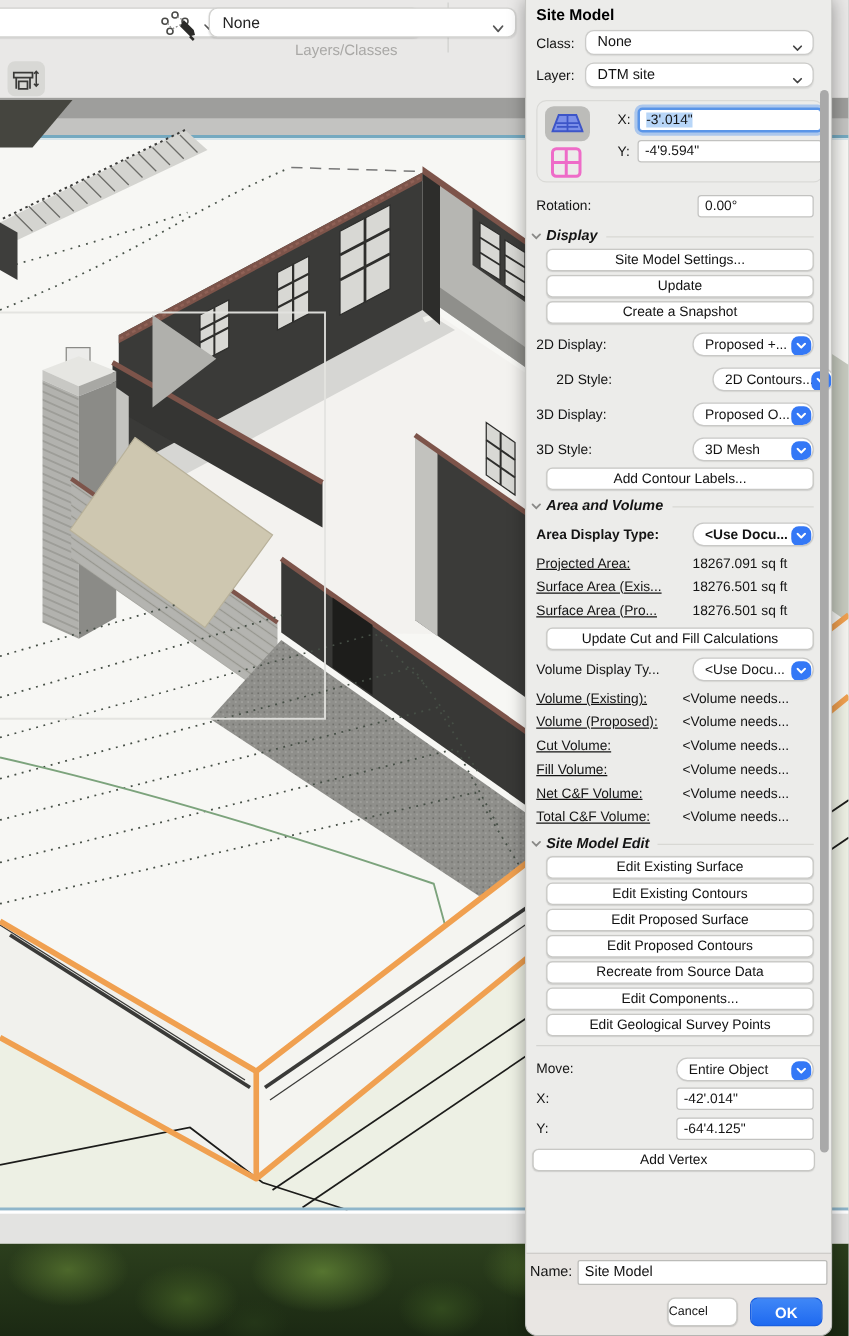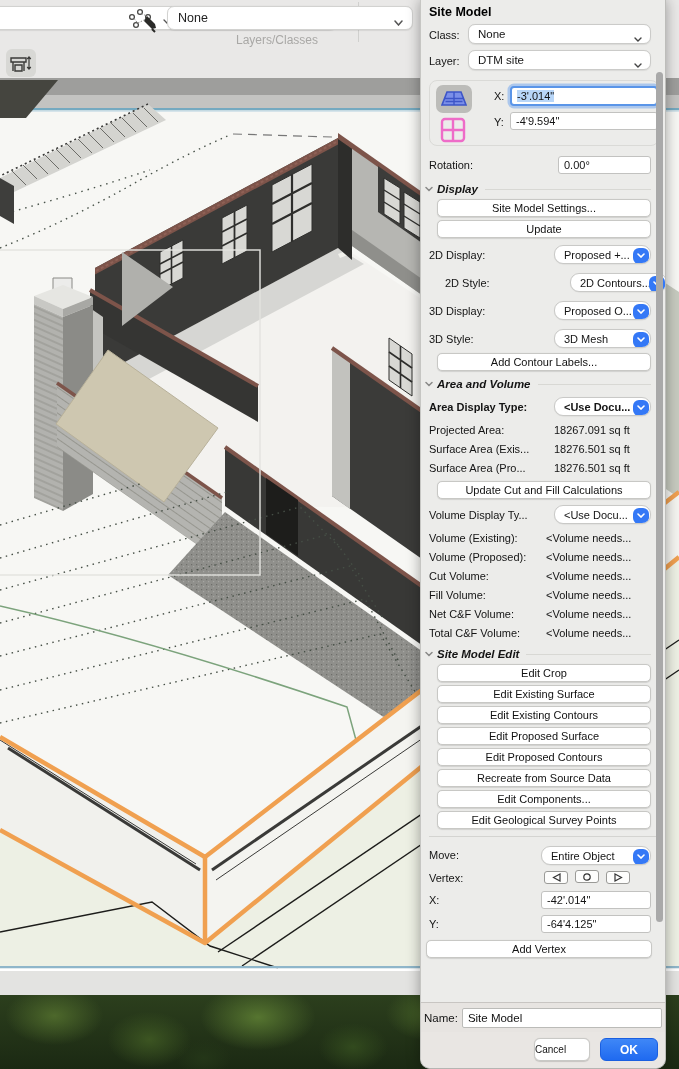--- a/index.html
+++ b/index.html
@@ -52,21 +52,21 @@
   .popup .cap{position:absolute;right:1.5px;top:1.5px;width:16px;height:16px;border-radius:6px;background:#3478f6;
               display:flex;align-items:center;justify-content:center;}
   .btn{display:block;margin:0 14px 3px 16px;height:18px;line-height:17px;text-align:center;background:#fff;
        border:1px solid #c8c8c5;border-radius:5px;font-size:11px;color:#111;
        box-shadow:0 .5px 1px rgba(0,0,0,.12);}
   .sect{display:flex;align-items:center;height:20px;margin-top:2px;}
   .sect .disc{margin-left:4px;display:flex;}
   .sect b{margin-left:4px;font-size:11.5px;font-style:italic;}
   .sect .rule{flex:1;height:1px;background:#d8d8d4;margin:0 14px 0 7px;}
   .stat{position:relative;height:19px;}
-  .stat .lbl{position:absolute;left:8px;top:50%;transform:translateY(-50%);white-space:nowrap;}
+  .stat .lbl{position:absolute;left:8px;top:50%;transform:translateY(-50%);white-space:nowrap;text-decoration:underline;}
   .stat .val{position:absolute;top:50%;transform:translateY(-50%);white-space:nowrap;}
   #xy-group{position:relative;margin:6px 0 0 8px;width:230px;height:66px;border:1px solid #dadad7;border-radius:8px;}
   #icon-3d-btn{position:absolute;left:6px;top:4px;width:36px;height:28px;background:#bcbcb9;border-radius:7px;
                display:flex;align-items:center;justify-content:center;}
   #icon-2d{position:absolute;left:10px;top:36px;}
   #x-field{left:80px;top:5px;width:148px;height:20px;border:2px solid #5a95e8;border-radius:4px;
            box-shadow:0 0 0 2.5px rgba(96,156,240,.45);}
   #x-field span{background:#b8d6f8;}
   #y-field{left:80px;top:31px;width:148px;}
   .xylbl{position:absolute;left:64px;font-size:11px;}
@@ -374,20 +374,21 @@
         <span class="disc">
           <svg width="8" height="6" viewBox="0 0 8 6">
               <path d="M1 1.5l3 3 3-3" fill="none" stroke="#8a8a88" stroke-width="1.5" stroke-linecap="round"></path>
             </svg>
           </span>
         <b>Display</b>
         <span class="rule"></span>
       </div>
       <div class="btn">Site Model Settings...</div>
       <div class="btn">Update</div>
+      <div class="btn">Create a Snapshot</div>
 
       <div class="prow" style="height:28px;">
         <span class="lbl">2D Display:</span>
         <div class="popup" style="left:133px;width:97px;top:4px;">
           <span>Proposed +...</span>
           <span class="cap">
               <svg width="8" height="5" viewBox="0 0 8 5">
                 <path d="M1 1l3 3 3-3" fill="none" stroke="#fff" stroke-width="1.6" stroke-linecap="round"></path>
               </svg>
             </span>
@@ -499,21 +500,20 @@
 
       <div class="sect">
         <span class="disc">
           <svg width="8" height="6" viewBox="0 0 8 6">
               <path d="M1 1.5l3 3 3-3" fill="none" stroke="#8a8a88" stroke-width="1.5" stroke-linecap="round"></path>
             </svg>
           </span>
         <b>Site Model Edit</b>
         <span class="rule"></span>
       </div>
-      <div class="btn">Edit Crop</div>
       <div class="btn">Edit Existing Surface</div>
       <div class="btn">Edit Existing Contours</div>
       <div class="btn">Edit Proposed Surface</div>
       <div class="btn">Edit Proposed Contours</div>
       <div class="btn">Recreate from Source Data</div>
       <div class="btn">Edit Components...</div>
       <div class="btn">Edit Geological Survey Points</div>
 
       <div id="divider-h"></div>
 
@@ -521,40 +521,20 @@
         <span class="lbl">Move:</span>
         <div class="popup" style="left:120px;width:110px;top:3px;">
           <span>Entire Object</span>
           <span class="cap">
               <svg width="8" height="5" viewBox="0 0 8 5">
                 <path d="M1 1l3 3 3-3" fill="none" stroke="#fff" stroke-width="1.6" stroke-linecap="round"></path>
               </svg>
             </span>
         </div>
       </div>
-      <div class="prow" style="height:21px;">
-        <span class="lbl">Vertex:</span>
-        <span style="position:absolute;left:123px;top:3px;">
-          <span class="vxbtn">
-            <svg width="11" height="9" viewBox="0 0 11 9">
-                <polygon points="9,1 2.5,4.5 9,8" fill="none" stroke="#333" stroke-width="1.2"></polygon>
-              </svg>
-            </span>
-          <span class="vxbtn">
-            <svg width="10" height="10" viewBox="0 0 10 10">
-                <circle cx="5" cy="5" r="3.2" fill="none" stroke="#333" stroke-width="1.2"></circle>
-              </svg>
-            </span>
-          <span class="vxbtn">
-            <svg width="11" height="9" viewBox="0 0 11 9">
-                <polygon points="2,1 8.5,4.5 2,8" fill="none" stroke="#333" stroke-width="1.2"></polygon>
-              </svg>
-            </span>
-        </span>
-      </div>
       <div class="prow">
         <span class="lbl">X:</span>
         <div class="field" style="left:120px;width:110px;top:3px;">
           <span>-42'.014"</span>
         </div>
       </div>
       <div class="prow">
         <span class="lbl">Y:</span>
         <div class="field" style="left:120px;width:110px;top:3px;">
           <span>-64'4.125"</span>

